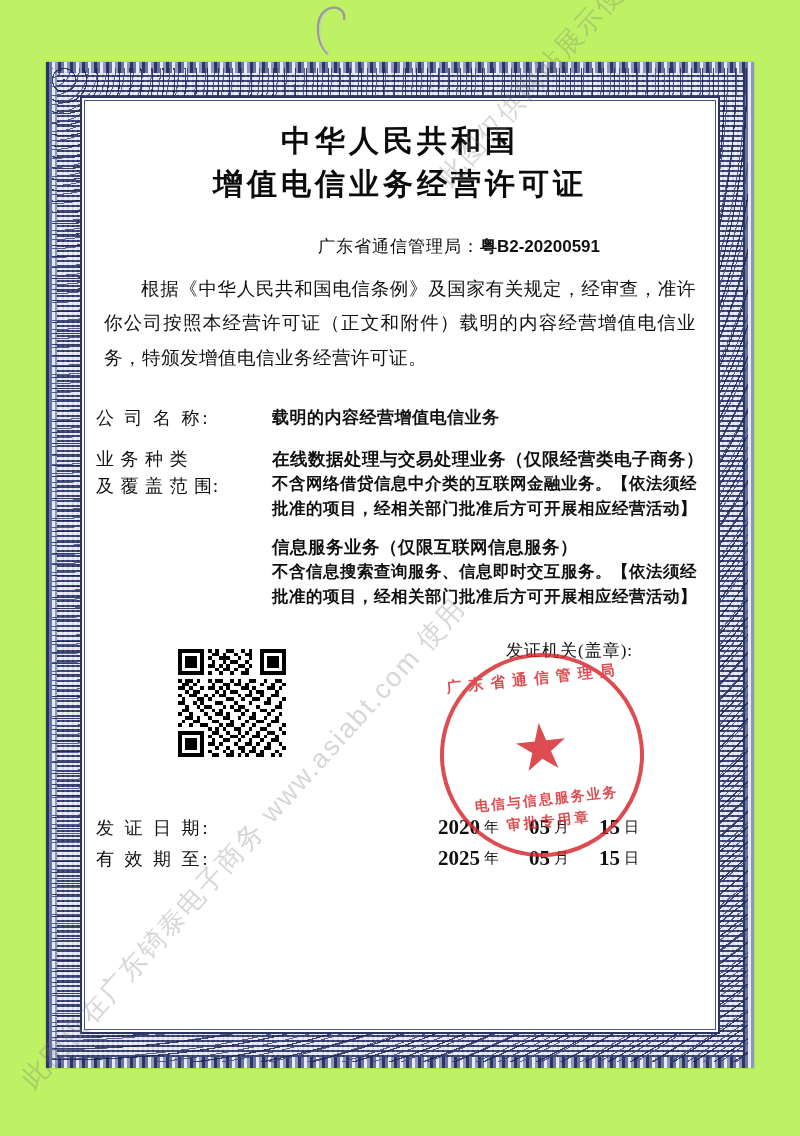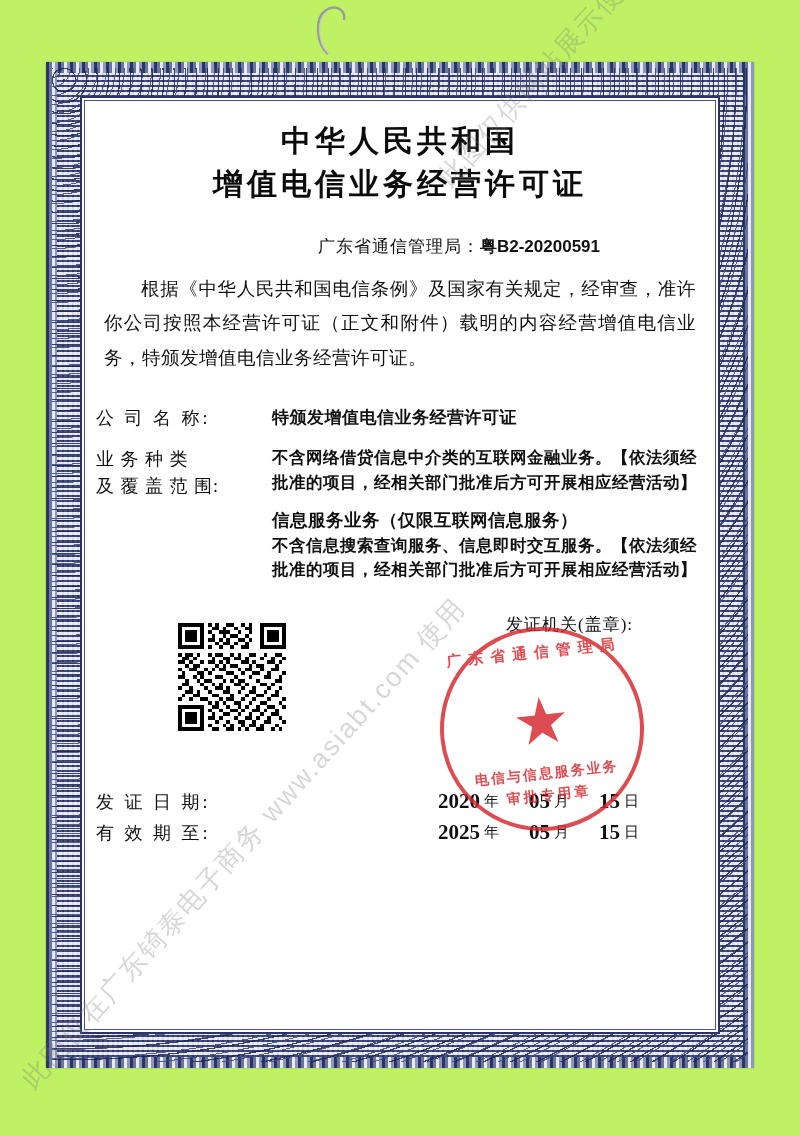--- a/index.html
+++ b/index.html
@@ -270,31 +270,32 @@
       <div class="lic-no-row">
         <span>广东省通信管理局：</span><span class="lic-no-value">粤B2-20200591</span>
       </div>
 
       <div class="para">根据《中华人民共和国电信条例》及国家有关规定，经审查，准许你公司按照本经营许可证（正文和附件）载明的内容经营增值电信业务，特颁发增值电信业务经营许可证。</div>
 
       <div class="fields">
 
         <div class="field-row">
           <div class="field-label">公 司 名 称:</div>
-          <div class="field-value">特颁发增值电信业务经营许可证</div>
+          <div class="field-value">载明的内容经营增值电信业务</div>
         </div>
 
 
         <div class="field-row">
           <div class="field-label">
             <span class="sub">业 务 种 类</span>
             <span class="sub">及 覆 盖 范 围:</span>
           </div>
           <div class="field-value">
             <div class="scope-block">
+              <div class="scope-head">在线数据处理与交易处理业务（仅限经营类电子商务）</div>
               <div class="scope-sub">不含网络借贷信息中介类的互联网金融业务。【依法须经批准的项目，经相关部门批准后方可开展相应经营活动】</div>
             </div>
             <div class="scope-block">
               <div class="scope-head">信息服务业务（仅限互联网信息服务）</div>
               <div class="scope-sub">不含信息搜索查询服务、信息即时交互服务。【依法须经批准的项目，经相关部门批准后方可开展相应经营活动】</div>
             </div>
           </div>
         </div>
       </div>
 

